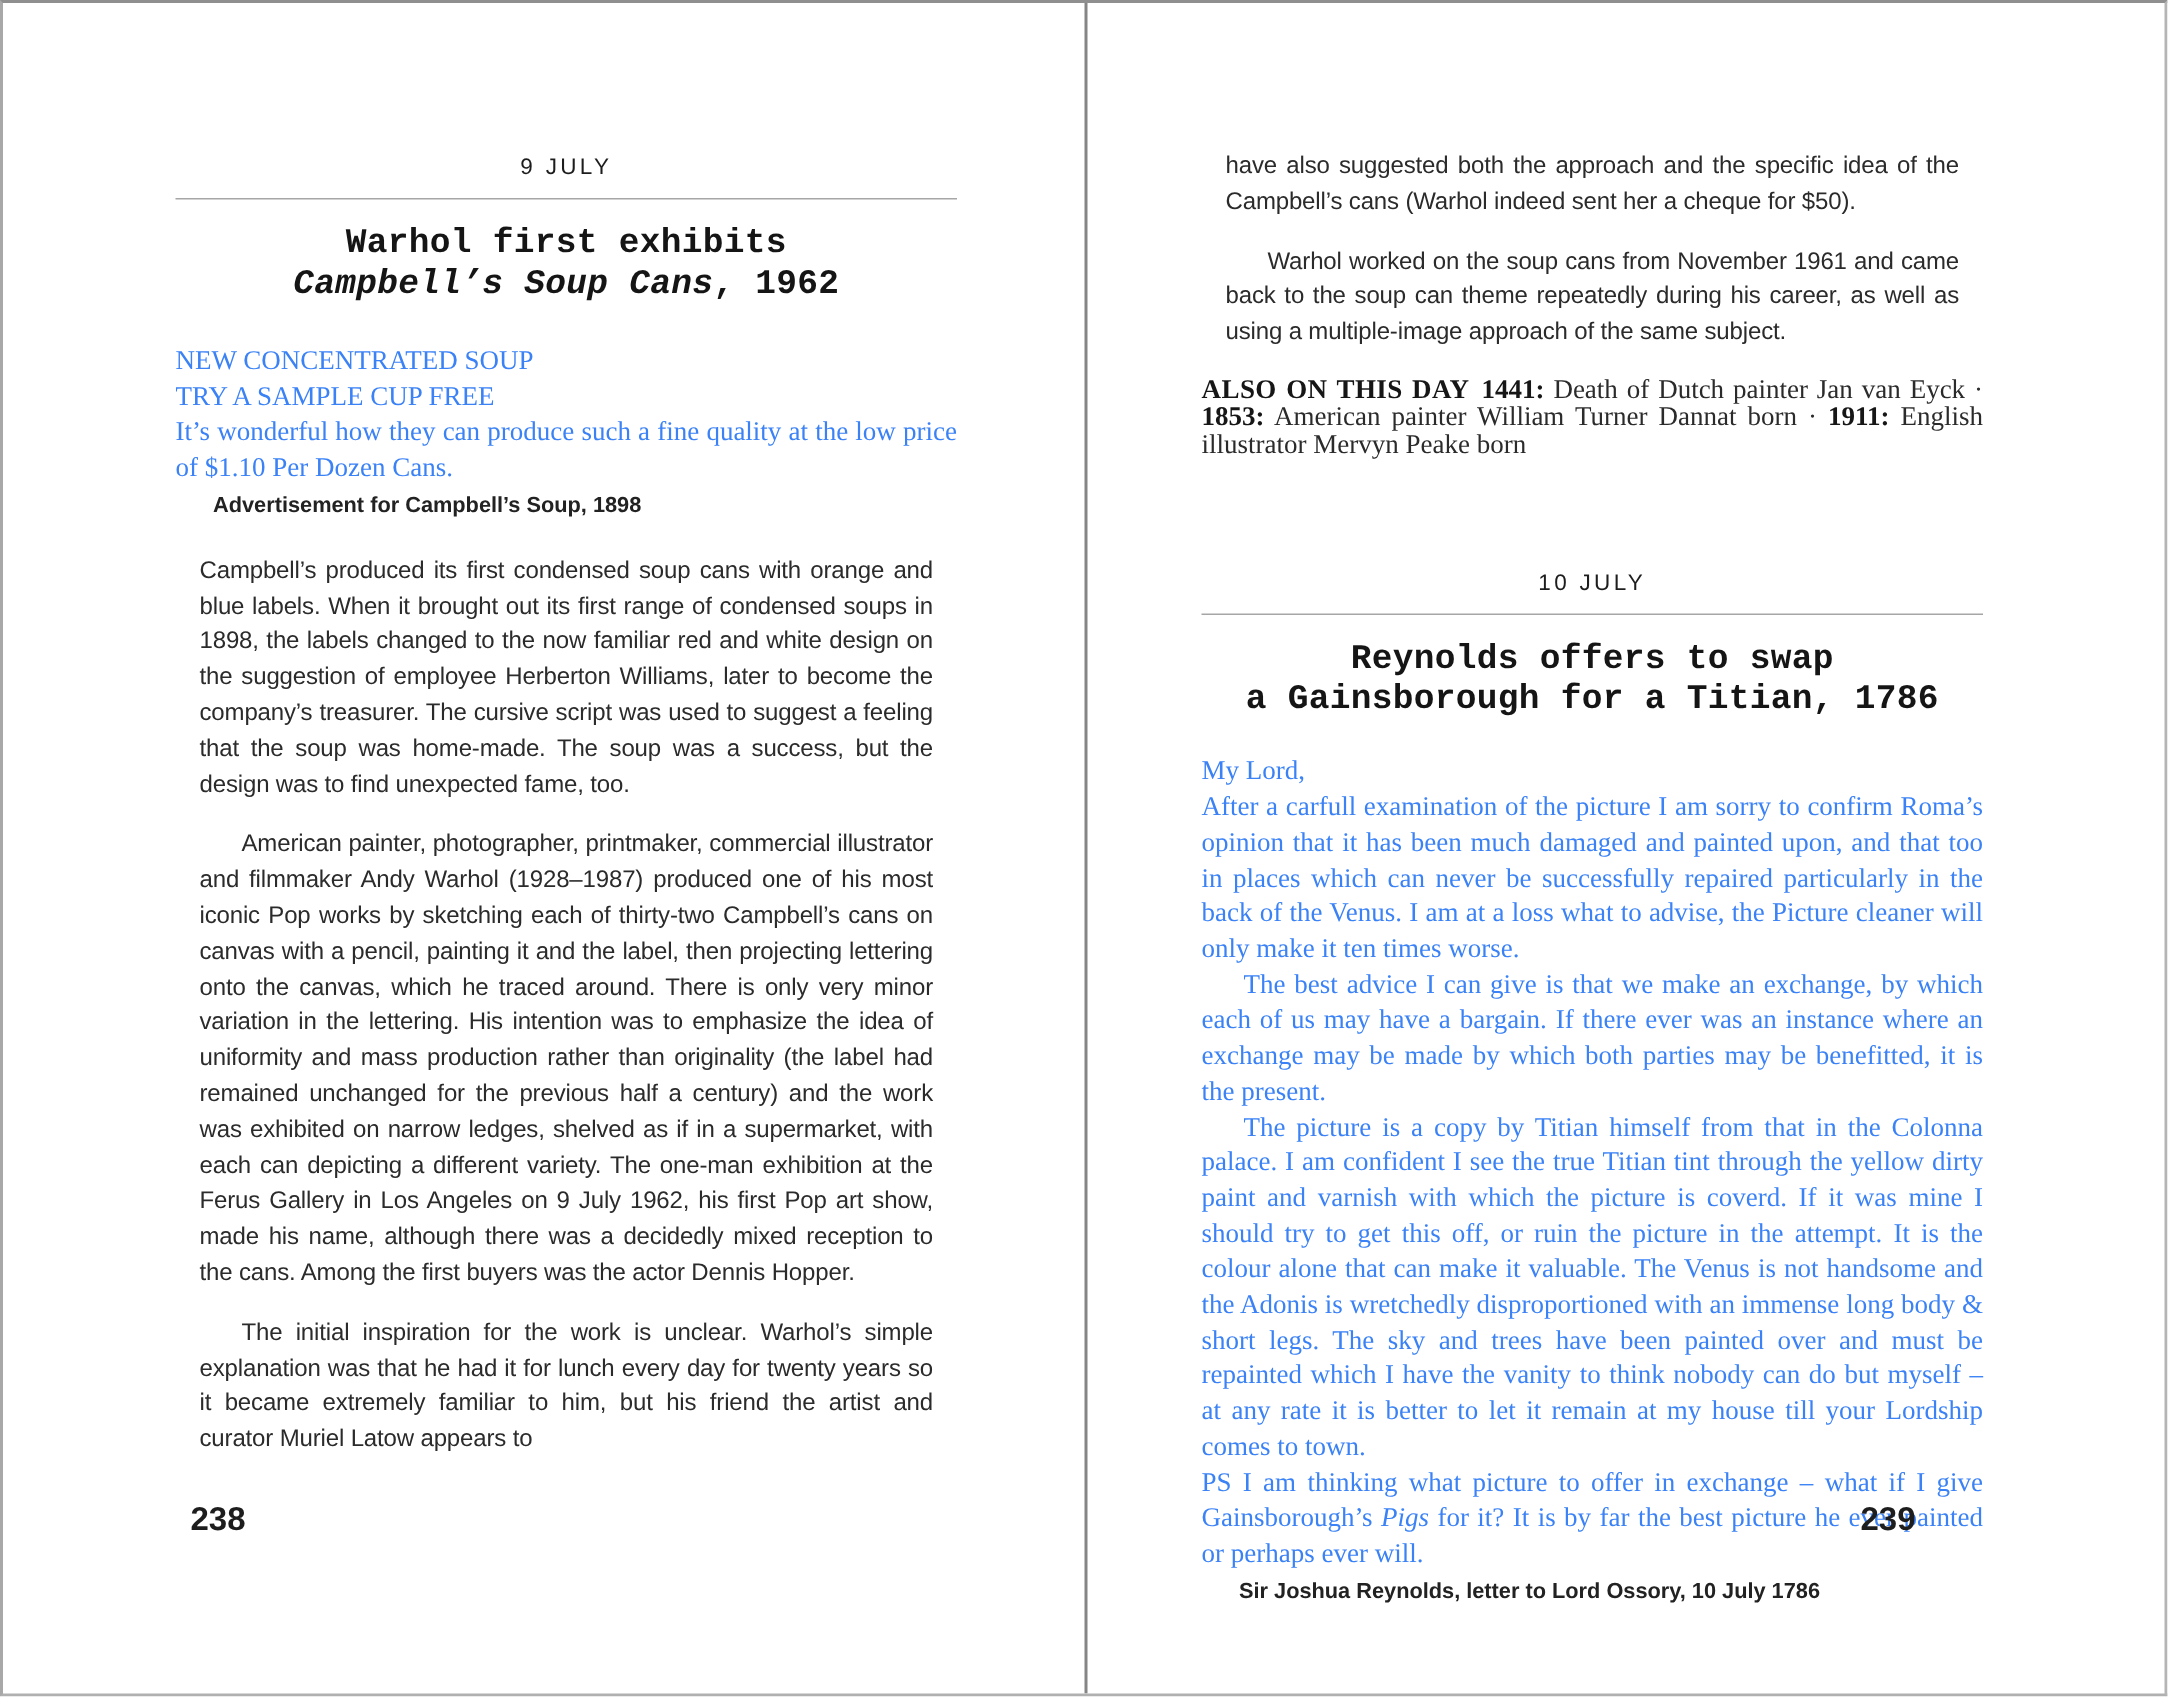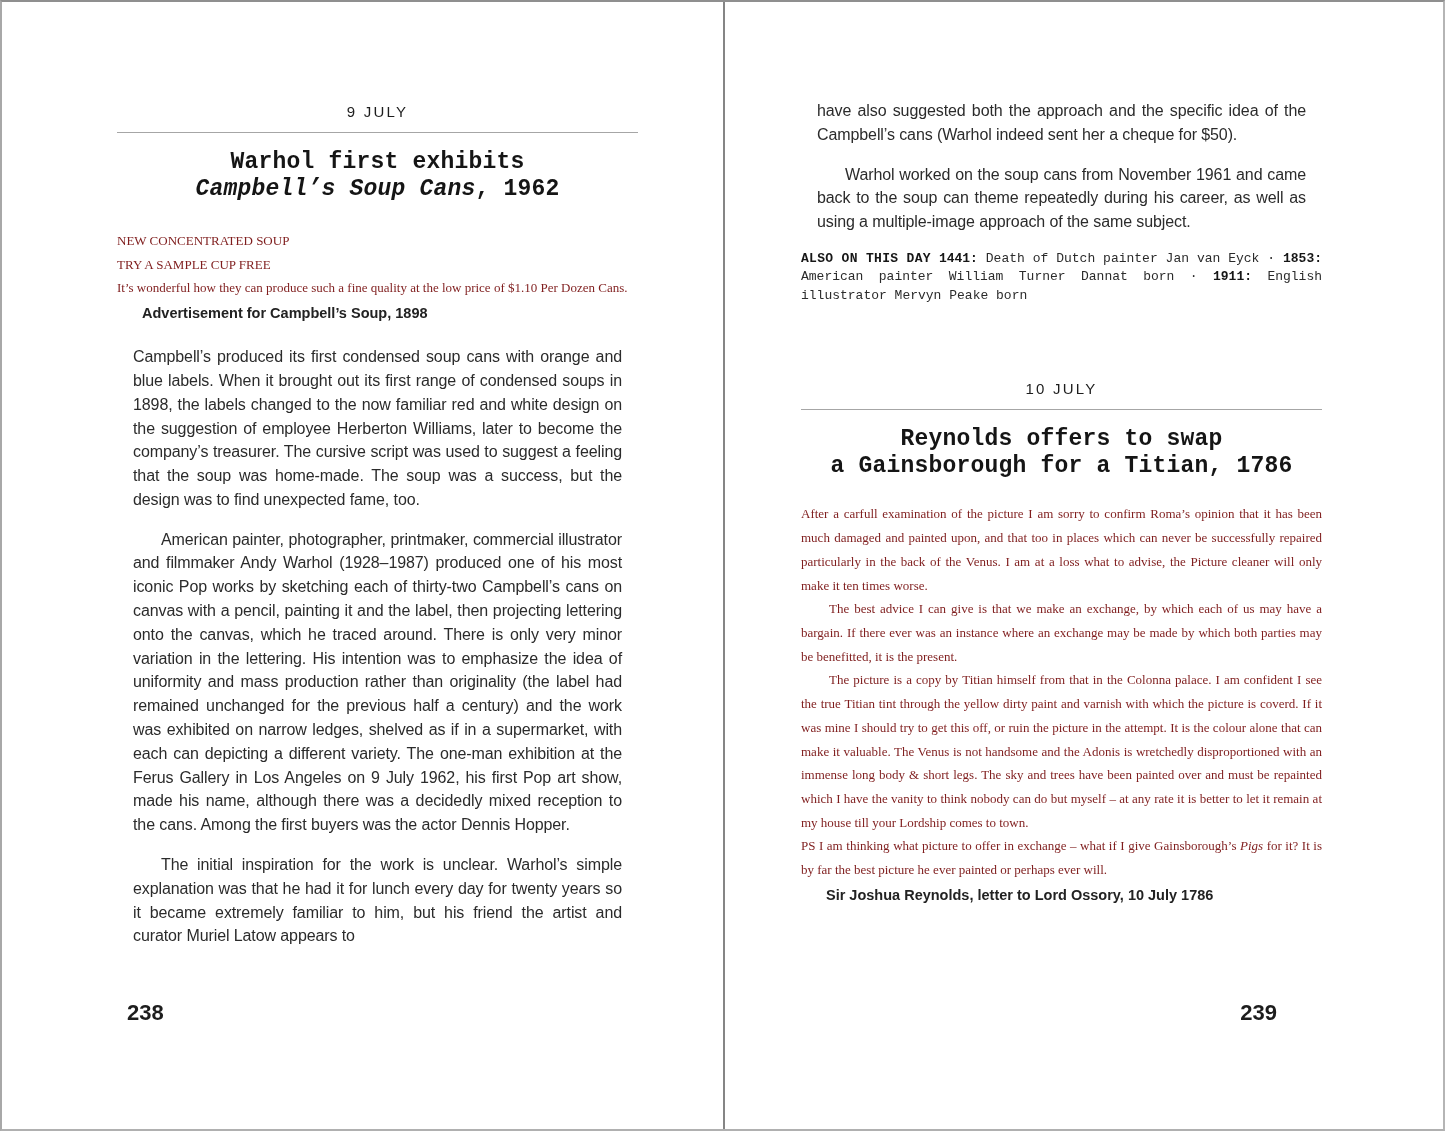--- a/index.html
+++ b/index.html
@@ -50,25 +50,25 @@
     color: #151515;
     margin: 16px 0 0 0;
     letter-spacing: 0.2px;
   }
   .entry-title em { font-style: italic; }
 
   .quote  { margin-top: 26px; }
   .letter { margin-top: 22px; }
   .quote p, .letter p {
     font-family: "Liberation Serif", serif;
-    font-size: 13px;
+    font-size: 18px;
     line-height: 23.7px;
     text-align: justify;
     margin: 0;
-    color: #7f1d1d;
+    color: #3b82f6;
   }
   .letter em { font-style: italic; }
 
   .indent { text-indent: 28px; }
 
   .attribution {
     font-family: "Liberation Sans", sans-serif;
     font-size: 14.5px;
     font-weight: 700;
     color: #222222;
@@ -82,22 +82,22 @@
     line-height: 23.8px;
     letter-spacing: -0.1px;
     text-align: justify;
     margin: 16px;
     color: #2b2b2b;
   }
   .page-left  .body      { margin-top: 24px; }
   .page-right .body-cont { margin-top: 97px; }
 
   .also {
-    font-family: Liberation Mono, monospace;
-    font-size: 13px;
+    font-family: Liberation Serif, serif;
+    font-size: 18px;
     line-height: 18.5px;
     color: #2b2b2b;
     text-align: justify;
     margin: 16px 0 0 0;
   }
   .also b { font-weight: 700; color: #161616; }
   .also .also-label { margin-right: 8px; letter-spacing: 0.3px; }
 
   .page-number {
     position: absolute;
@@ -142,20 +142,21 @@
       <p class="indent">Warhol worked on the soup cans from November 1961 and came back to the soup can theme repeatedly during his career, as well as using a multiple-image approach of the same subject.</p>
     </div>
 
     <p class="also"><b class="also-label">ALSO ON THIS DAY</b><b>1441:</b><span> Death of Dutch painter Jan van Eyck · </span><b>1853:</b><span> American painter William Turner Dannat born · </span><b>1911:</b><span> English illustrator Mervyn Peake born</span></p>
 
     <header class="date-header">10 JULY</header>
     <hr class="rule">
     <h1 class="entry-title"><span>Reynolds offers to swap</span><br><span>a Gainsborough for a Titian, 1786</span></h1>
 
     <div class="letter">
+      <p>My Lord,</p>
       <p>After a carfull examination of the picture I am sorry to confirm Roma’s opinion that it has been much damaged and painted upon, and that too in places which can never be successfully repaired particularly in the back of the Venus. I am at a loss what to advise, the Picture cleaner will only make it ten times worse.</p>
       <p class="indent">The best advice I can give is that we make an exchange, by which each of us may have a bargain. If there ever was an instance where an exchange may be made by which both parties may be benefitted, it is the present.</p>
       <p class="indent">The picture is a copy by Titian himself from that in the Colonna palace. I am confident I see the true Titian tint through the yellow dirty paint and varnish with which the picture is coverd. If it was mine I should try to get this off, or ruin the picture in the attempt. It is the colour alone that can make it valuable. The Venus is not handsome and the Adonis is wretchedly disproportioned with an immense long body &amp; short legs. The sky and trees have been painted over and must be repainted which I have the vanity to think nobody can do but myself – at any rate it is better to let it remain at my house till your Lordship comes to town.</p>
       <p><span>PS I am thinking what picture to offer in exchange – what if I give Gainsborough’s </span><em>Pigs</em><span> for it? It is by far the best picture he ever painted or perhaps ever will.</span></p>
     </div>
     <p class="attribution">Sir Joshua Reynolds, letter to Lord Ossory, 10 July 1786</p>
   </section>
   <div class="page-number pn-right">239</div>
 </div>
 

